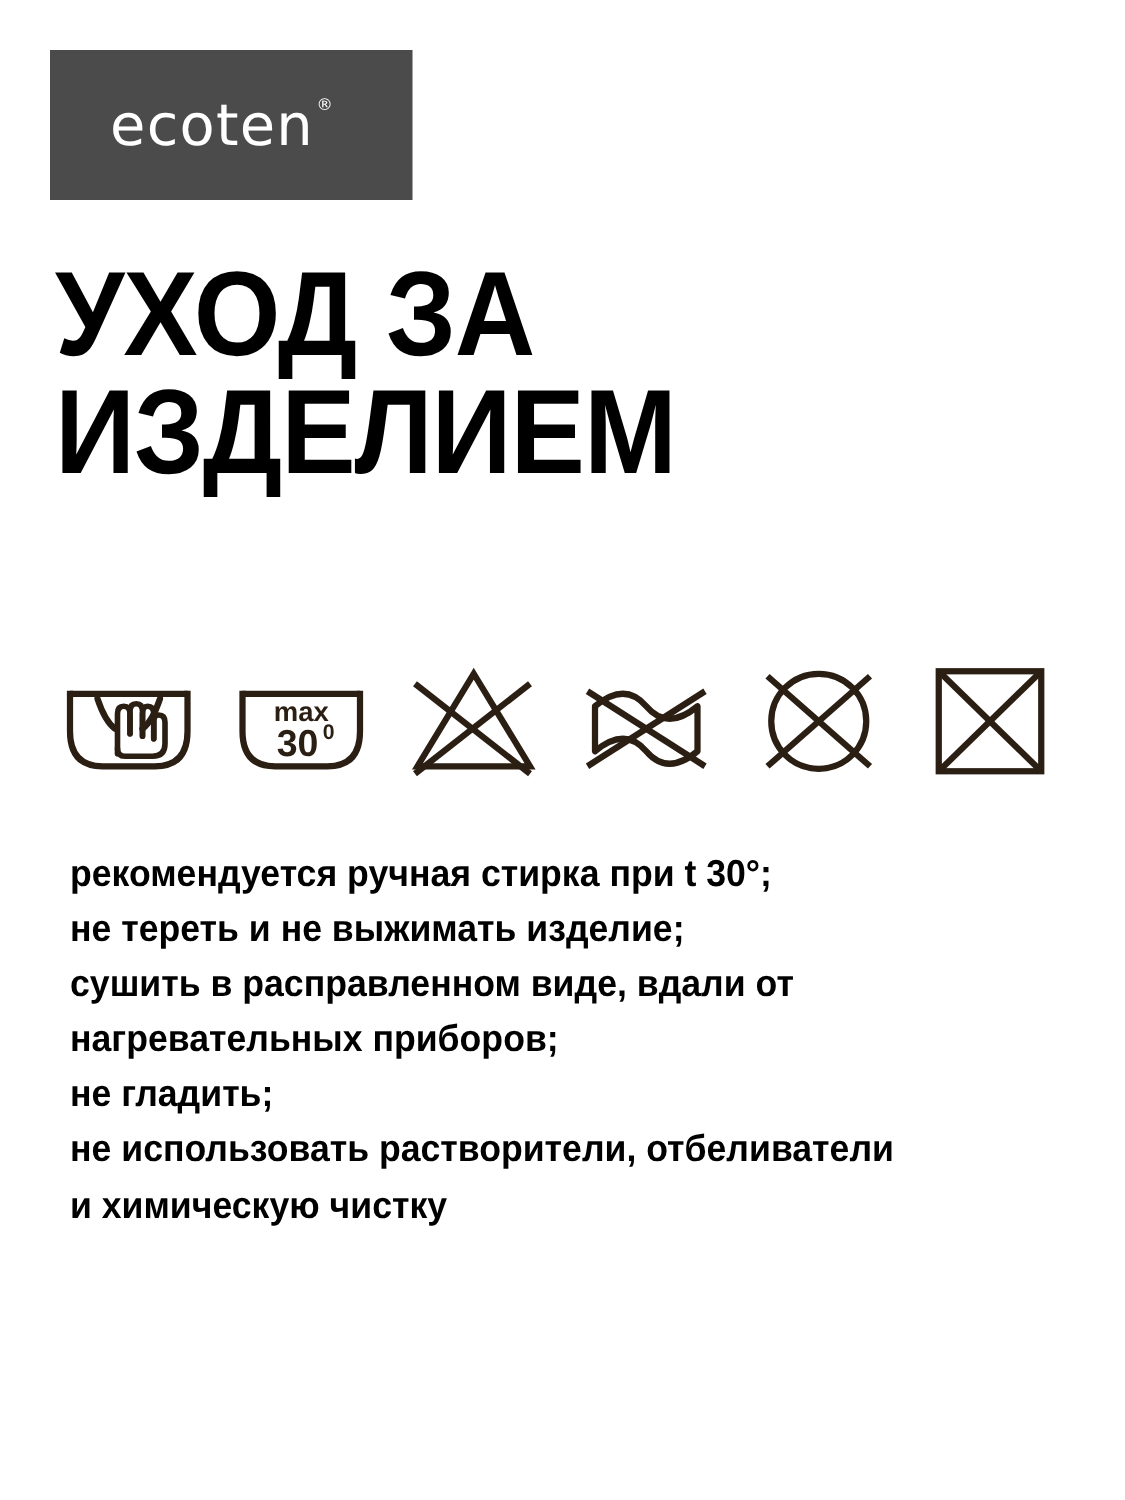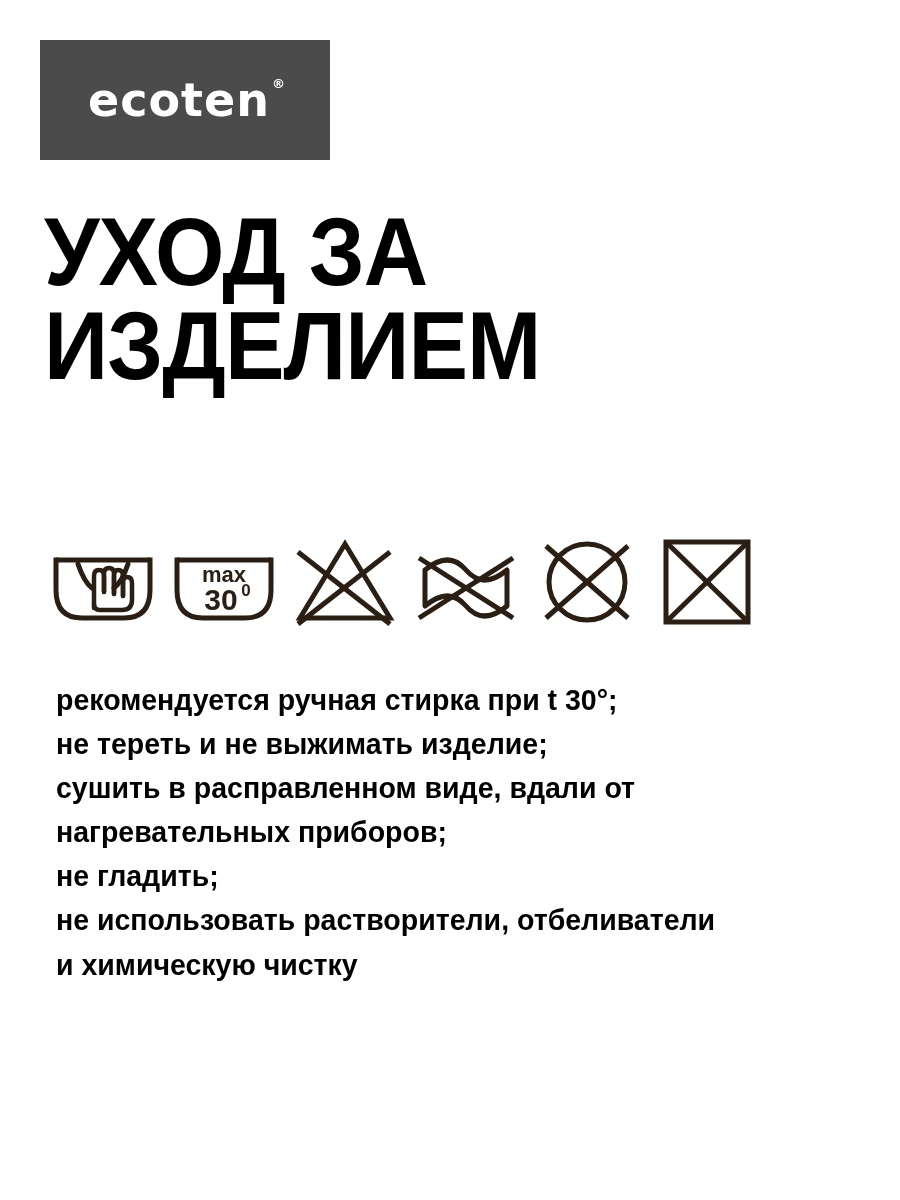--- a/index.html
+++ b/index.html
@@ -29,21 +29,21 @@
     height: 120px;
     background: #4b4b4b;
     display: flex;
     align-items: center;
     justify-content: flex-start;
   }
   .logo-text {
     color: #ffffff;
     font-family: "DejaVu Sans", sans-serif;
     font-size: 46px;
-    font-weight: 700;
+    font-weight: 400;
     letter-spacing: 1px;
     margin-left: 48px;
     position: relative;
   }
   .logo-reg {
     font-size: 13px;
     vertical-align: super;
     position: relative;
     top: -12px;
     left: 2px;
@@ -70,22 +70,22 @@
   }
 
   
   .symbols {
     position: absolute;
     left: 48px;
     top: 525px;
     width: 810px;
     height: 105px;
     display: flex;
-    align-items: flex-end;
-    gap: 11px;
+    align-items: flex-start;
+    gap: 28px;
   }
   .symbol {
     width: 110px;
     height: 100px;
     display: block;
   }
 
   
   .care-text {
     position: absolute;

